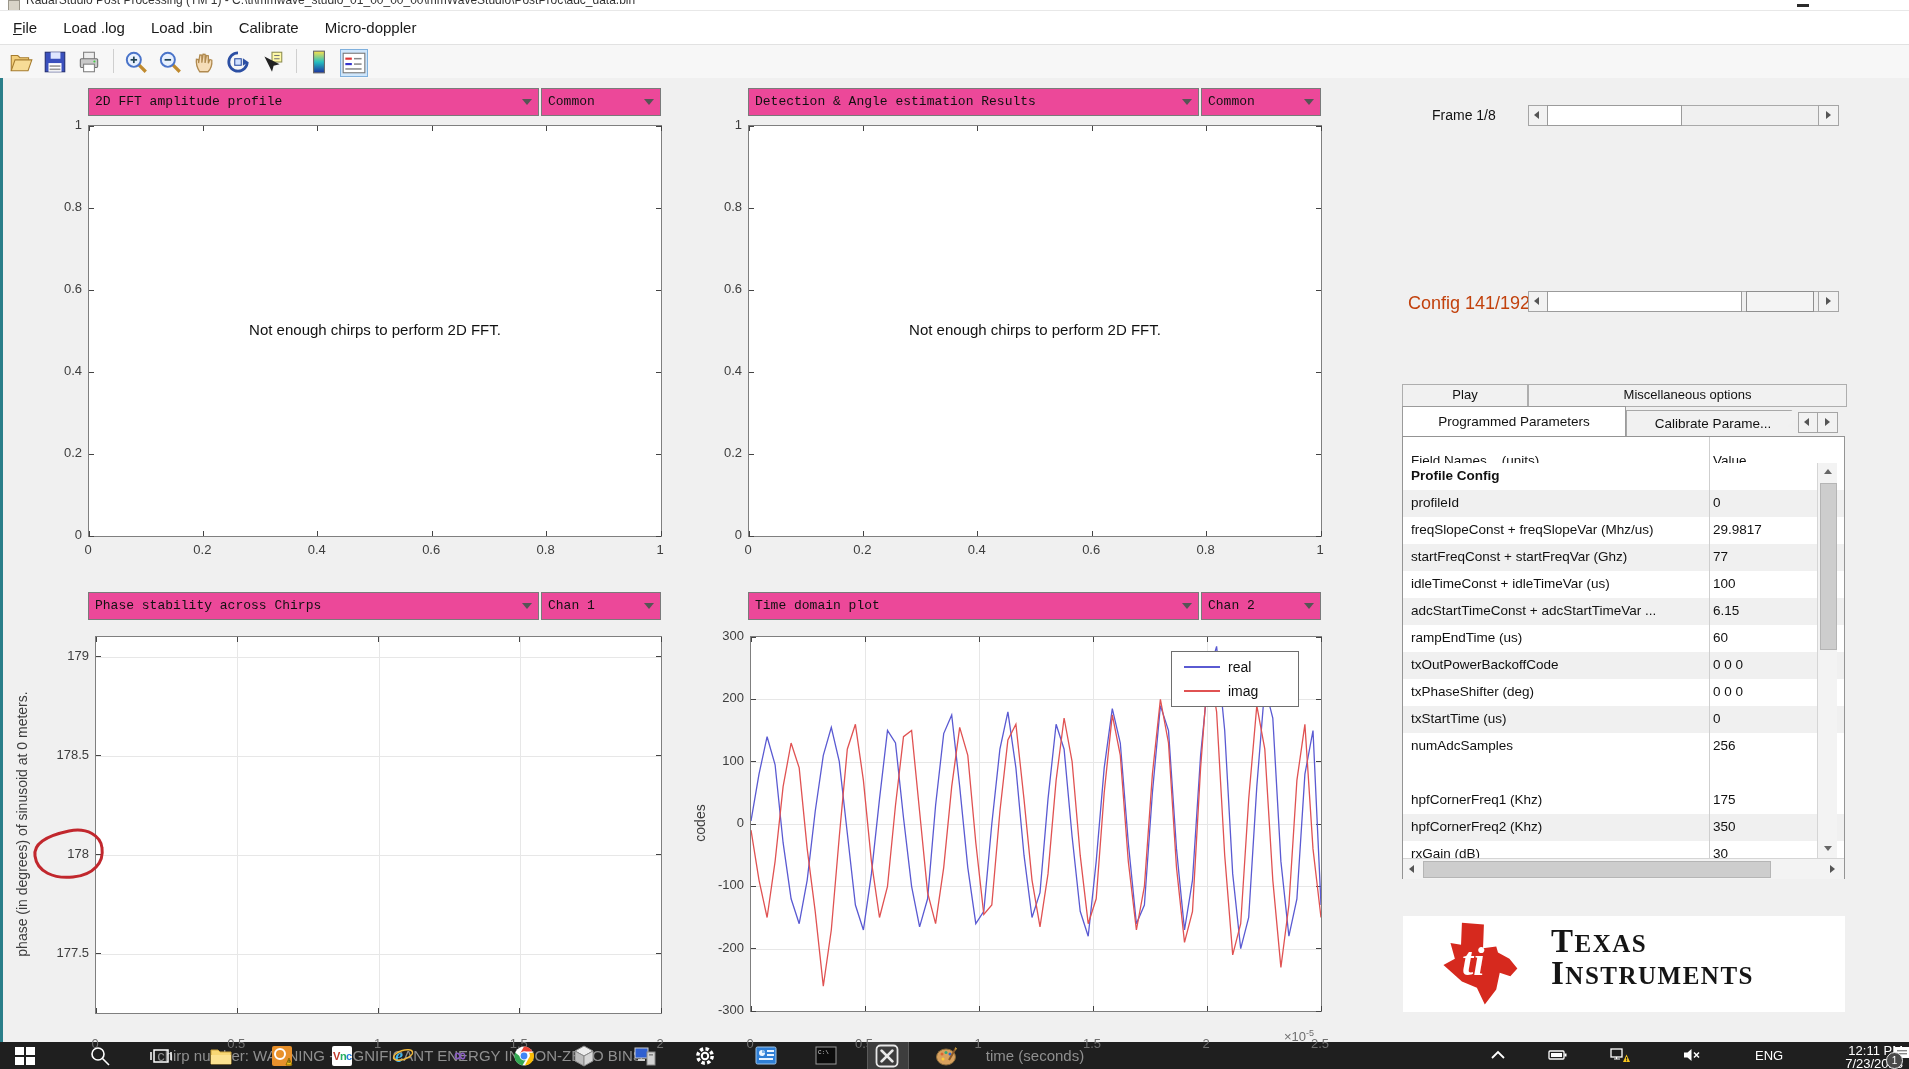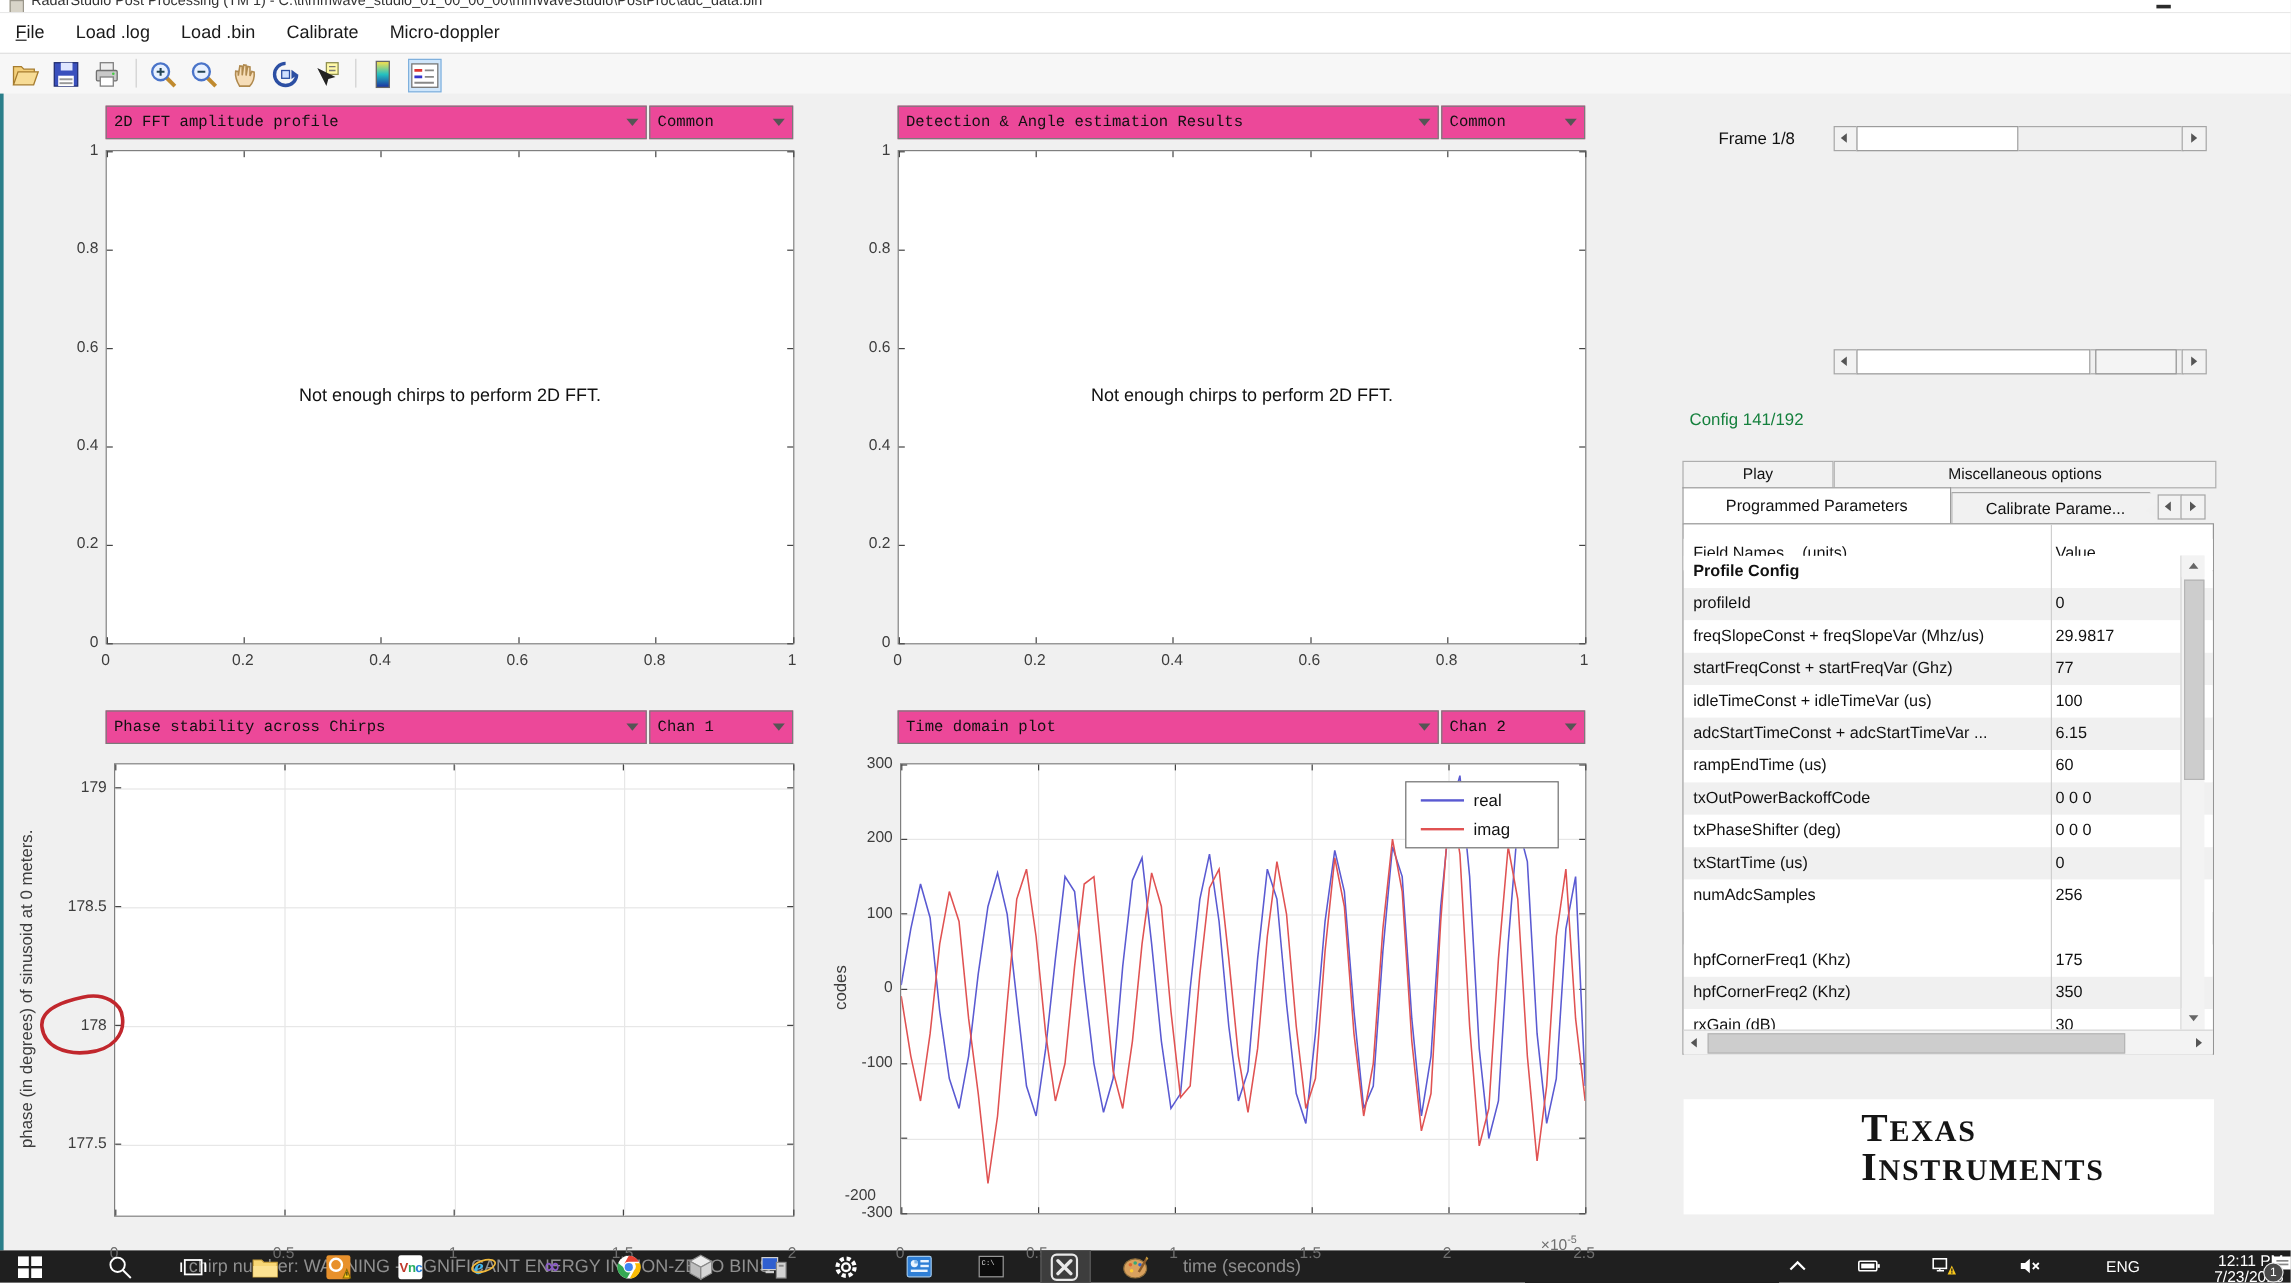--- a/index.html
+++ b/index.html
@@ -329,33 +329,33 @@
         <div class="legswatch" style="position: absolute; background: rgb(224, 82, 82);"></div>
         <div class="leglabel">imag</div>
       </div>
     </div>
   </div>
 <div class="ticklabel" style="position: absolute; left: 704px; top: 628px; width: 40px; text-align: right;">300</div>
 <div class="ticklabel" style="position: absolute; left: 704px; top: 690.333px; width: 40px; text-align: right;">200</div>
 <div class="ticklabel" style="position: absolute; left: 704px; top: 752.667px; width: 40px; text-align: right;">100</div>
 <div class="ticklabel" style="position: absolute; left: 704px; top: 815px; width: 40px; text-align: right;">0</div>
 <div class="ticklabel" style="position: absolute; left: 704px; top: 877.333px; width: 40px; text-align: right;">-100</div>
-<div class="ticklabel" style="position: absolute; left: 704px; top: 939.667px; width: 40px; text-align: left; margin-top: 48px;">-200</div>
+<div class="ticklabel" style="position: absolute; left: 704px; top: 939.667px; width: 40px; text-align: right;">-200</div>
 <div class="ticklabel" style="position: absolute; left: 704px; top: 1002px; width: 40px; text-align: right;">-300</div>
 <div class="ticklabel" style="position: absolute; left: 728px; top: 1036px; width: 44px; text-align: center; color: rgb(110, 110, 110); z-index: 3;">0</div>
 <div class="ticklabel" style="position: absolute; left: 842px; top: 1036px; width: 44px; text-align: center; color: rgb(110, 110, 110); z-index: 3;">0.5</div>
 <div class="ticklabel" style="position: absolute; left: 956px; top: 1036px; width: 44px; text-align: center; color: rgb(110, 110, 110); z-index: 3;">1</div>
 <div class="ticklabel" style="position: absolute; left: 1070px; top: 1036px; width: 44px; text-align: center; color: rgb(110, 110, 110); z-index: 3;">1.5</div>
 <div class="ticklabel" style="position: absolute; left: 1184px; top: 1036px; width: 44px; text-align: center; color: rgb(110, 110, 110); z-index: 3;">2</div>
 <div class="ticklabel" style="position: absolute; left: 1298px; top: 1036px; width: 44px; text-align: center; color: rgb(110, 110, 110); z-index: 3;">2.5</div>
 <div class="axlabel" style="position: absolute; left: 700px; top: 823px; transform: translate(-50%, -50%) rotate(-90deg);">codes</div>
 <div class="axlabel wlabel" style="position: absolute; left: 900px; top: 1047px; width: 270px; text-align: center; color: rgb(143, 143, 143); font-size: 15px;">time (seconds)</div>
 <div class="axlabel wlabel" style="position: absolute; left: 1284px; top: 1028px; color: rgb(110, 110, 110); font-size: 13px;">×10<sup style="font-size:9px">-5</sup></div>
 <div style="position: absolute; left: 1432px; top: 107px; font-size: 14px; color: rgb(17, 17, 17); white-space: nowrap;">Frame 1/8</div>
-<div style="position: absolute; left: 1408px; top: 293px; font-size: 14px; color: #15803d; white-space: nowrap; margin-top: 48px;">Config 141/192</div>
+<div style="position: absolute; left: 1408px; top: 293px; font-size: 18px; color: #c2410c; white-space: nowrap;">Config 141/192</div>
 <div class="slider-arrow" style="position: absolute; left: 1528px; top: 105px;">
     <div class="tri-l"></div>
   </div>
 <div class="slider-track" style="position: absolute; left: 1547px; top: 105px; width: 271px;"></div>
 <div style="position: absolute; left: 1547px; top: 105px; width: 133px; height: 19px; background: rgb(255, 255, 255); border: 1px solid rgb(155, 155, 155);"></div>
 <div class="slider-arrow" style="position: absolute; left: 1818px; top: 105px;">
     <div class="tri-r"></div>
   </div>
 <div class="slider-arrow" style="position: absolute; left: 1528px; top: 291px;">
     <div class="tri-l"></div>
@@ -453,20 +453,24 @@
       <div style="position: absolute; left: 2px; top: 3px; width: 14px; height: 14px;">
         <div style="margin:3px 0 0 4px;width:0;height:0;border-top:4px solid transparent;border-bottom:4px solid transparent;border-right:5px solid #555;"></div>
       </div>
       <div style="position: absolute; left: 20px; top: 2px; width: 346px; height: 15px; background: rgb(205, 205, 205); border: 1px solid rgb(181, 181, 181);"></div>
       <div style="position: absolute; left: 422px; top: 3px; width: 14px; height: 14px;">
         <div style="margin:3px 0 0 5px;width:0;height:0;border-top:4px solid transparent;border-bottom:4px solid transparent;border-left:5px solid #555;"></div>
       </div>
     </div>
   </div>
 <div id="ti-logo" style="position: absolute; left: 1403px; top: 916px; width: 442px; height: 96px;">
+    <div style="position: absolute; left: 14px; top: 4px; width: 118px; height: 88px;"><svg viewBox="0 0 100 100" width="118" height="88">
+        <path d="M34 3 L59 5 L58 32 L73 30 L75 37 L88 44 L97 55 L89 64 L77 60 L73 79 L60 96 L51 77 L34 70 L13 51 L26 44 L21 26 L33 28 Z" fill="#d6291e"></path>
+        <text x="34" y="63" font-family="Liberation Serif, serif" font-style="italic" font-weight="bold" font-size="46" fill="#ffffff">ti</text>
+      </svg></div>
     <div class="ti-word" style="position: absolute; left: 148px; top: 12px;">TEXAS</div>
     <div class="ti-word" style="position: absolute; left: 148px; top: 44px;">INSTRUMENTS</div>
   </div>
 <div class="tkicon" style="position: absolute; left: 13px;"><svg viewBox="0 0 24 24">
       <rect x="2" y="3" width="9" height="8" fill="#fff"></rect>
       <rect x="13" y="3" width="9" height="8" fill="#fff"></rect>
       <rect x="2" y="13" width="9" height="8" fill="#fff"></rect>
       <rect x="13" y="13" width="9" height="8" fill="#fff"></rect>
     </svg></div>
 <div class="tkicon" style="position: absolute; left: 88px;"><svg viewBox="0 0 24 24">

